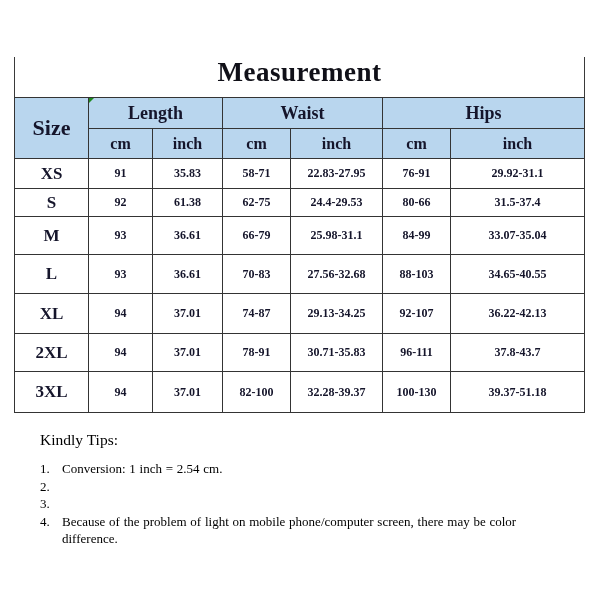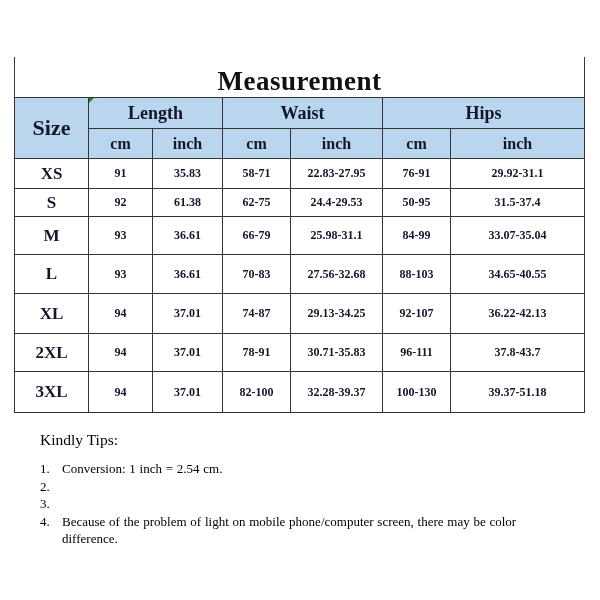--- a/index.html
+++ b/index.html
@@ -3,21 +3,21 @@
 <meta charset="utf-8">
 <style>
   html,body{margin:0;padding:0;background:#ffffff;}
   .stage{
     position:relative;width:600px;height:600px;background:#ffffff;overflow:hidden;
     font-family:"Liberation Serif","DejaVu Serif",serif;
   }
   .frame{position:absolute;left:14px;top:57px;width:571px;}
   .title-box{
     border-left:1px solid #3a3a3a;border-right:1px solid #3a3a3a;
-    height:40px;display:flex;align-items:flex-end;justify-content:center;
+    height:40px;display:flex;align-items:flex-start;justify-content:center;
   }
   .title{font-size:27px;font-weight:bold;color:#101018;letter-spacing:.5px;}
   table{width:100%;border-collapse:collapse;table-layout:fixed;}
   th,td{
     border:1px solid #343434;text-align:center;vertical-align:middle;
     color:#15152b;font-weight:bold;padding:0 2px;overflow:hidden;white-space:nowrap;
   }
   thead th{background:#b9d6ee;}
   thead tr:nth-child(1){height:31px;}
   thead tr:nth-child(2){height:30px;}
@@ -89,21 +89,21 @@
           <td>22.83-27.95</td>
           <td>76-91</td>
           <td>29.92-31.1</td>
         </tr>
         <tr>
           <th>S</th>
           <td>92</td>
           <td>61.38</td>
           <td>62-75</td>
           <td>24.4-29.53</td>
-          <td>50-95</td>
+          <td>80-66</td>
           <td>31.5-37.4</td>
         </tr>
         <tr>
           <th>M</th>
           <td>93</td>
           <td>36.61</td>
           <td>66-79</td>
           <td>25.98-31.1</td>
           <td>84-99</td>
           <td>33.07-35.04</td>

